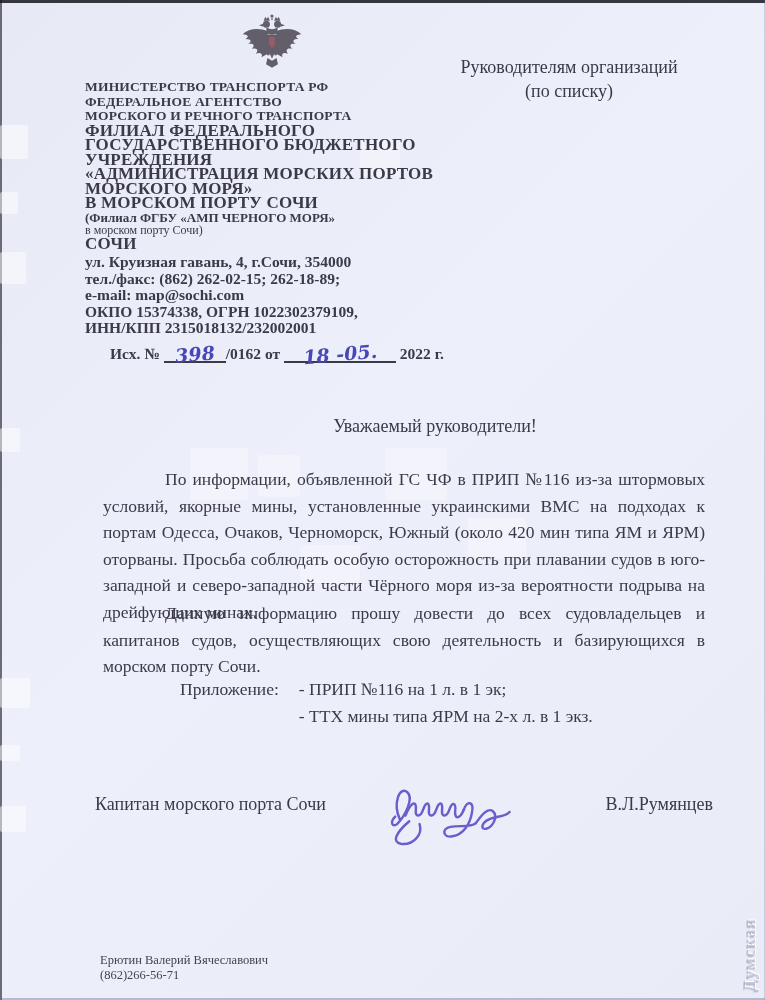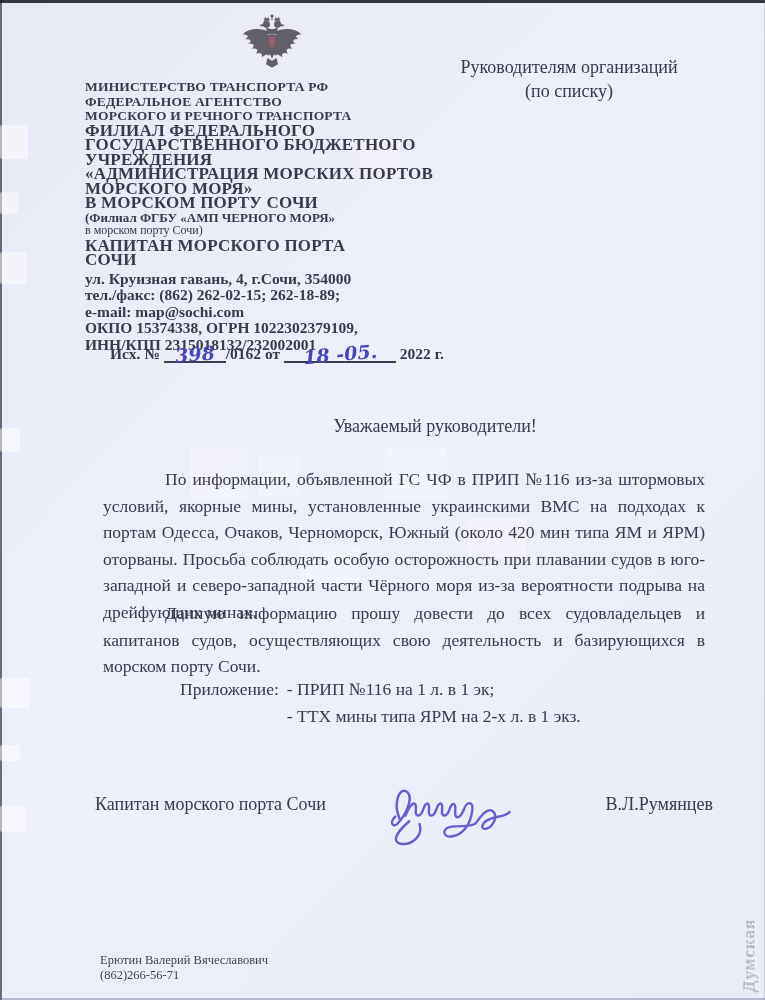--- a/index.html
+++ b/index.html
@@ -47,21 +47,21 @@
   .recipient { position:absolute; left:434px; top:55px; width:270px; text-align:center; font-size:18px; line-height:24px; }
 
   
   .salutation { position:absolute; left:95px; top:416px; width:620px; padding-left:60px; box-sizing:border-box; text-align:center; font-size:18px; }
   .body-text { position:absolute; left:95px; width:618px; font-size:17.5px; line-height:26.5px; text-align:justify; }
   .p1 { top:458px; }
   .p2 { top:592px; }
   .body-text p { margin:8px; text-indent:62px; }
 
   
-  .attachment { position:absolute; left:180px; top:676px; font-size:17.5px; line-height:27px; display:flex; gap:8px; }
+  .attachment { position:absolute; left:180px; top:676px; font-size:17.5px; line-height:27px; display:flex; gap:20px; }
   .attachment .items div { white-space:nowrap; }
 
   
   .signoff { position:absolute; left:95px; top:790px; width:618px; }
   .signoff-title { position:absolute; left:0; top:4px; font-size:18px; }
   .signoff-name  { position:absolute; right:0; top:4px; font-size:18px; }
   .signature-svg { position:absolute; left:288px; top:-22px; width:150px; height:85px; }
 
   
   .executor { position:absolute; left:100px; top:953px; font-size:12.5px; line-height:15px; color:#44444f; }
@@ -124,21 +124,20 @@
     <div class="lh-sm-bold">ФЕДЕРАЛЬНОЕ АГЕНТСТВО</div>
     <div class="lh-sm-bold">МОРСКОГО И РЕЧНОГО ТРАНСПОРТА</div>
     <div class="lh-bold">ФИЛИАЛ ФЕДЕРАЛЬНОГО</div>
     <div class="lh-bold">ГОСУДАРСТВЕННОГО БЮДЖЕТНОГО</div>
     <div class="lh-bold">УЧРЕЖДЕНИЯ</div>
     <div class="lh-bold">«АДМИНИСТРАЦИЯ МОРСКИХ ПОРТОВ</div>
     <div class="lh-bold">МОРСКОГО МОРЯ»</div>
     <div class="lh-bold">В МОРСКОМ ПОРТУ СОЧИ</div>
     <div class="lh-xs-bold">(Филиал ФГБУ «АМП ЧЕРНОГО МОРЯ»</div>
     <div class="lh-xs">в морском порту Сочи)</div>
-    <div class="lh-bold" style="margin-top:2px">КАПИТАН МОРСКОГО ПОРТА</div>
     <div class="lh-bold">СОЧИ</div>
     <div class="lh-addr" style="margin-top:3px">ул. Круизная гавань, 4, г.Сочи, 354000</div>
     <div class="lh-addr">тел./факс: (862) 262-02-15; 262-18-89;</div>
     <div class="lh-addr">e-mail: map@sochi.com</div>
     <div class="lh-addr">ОКПО 15374338, ОГРН 1022302379109,</div>
     <div class="lh-addr">ИНН/КПП 2315018132/232002001</div>
   </div>
 
   <div class="ref-line">
     <span>Исх. №</span>

